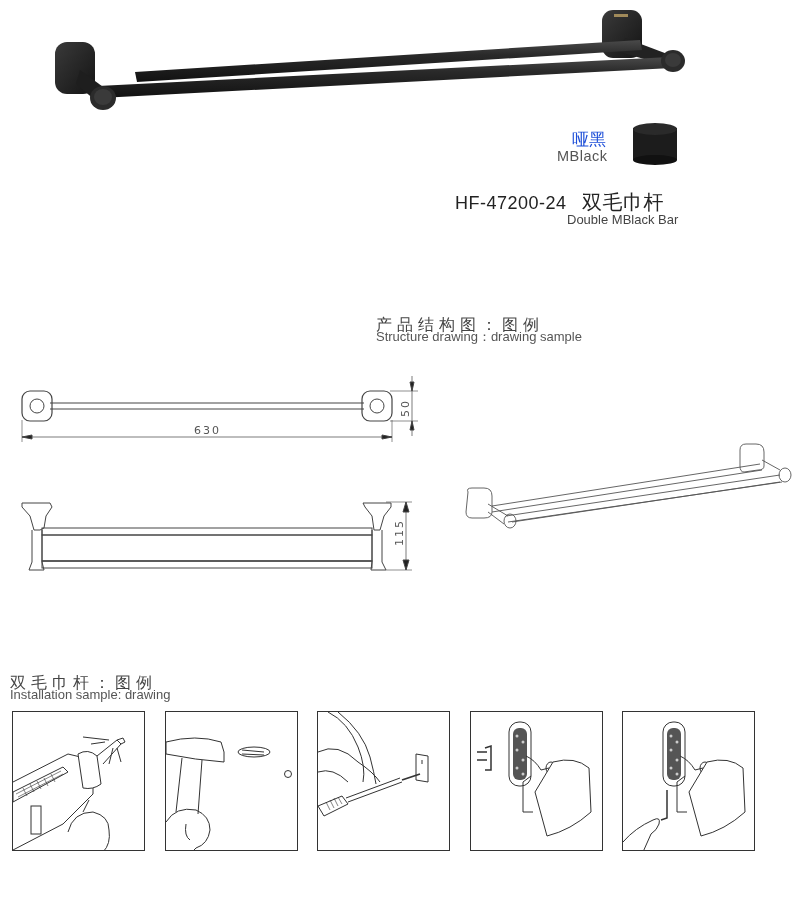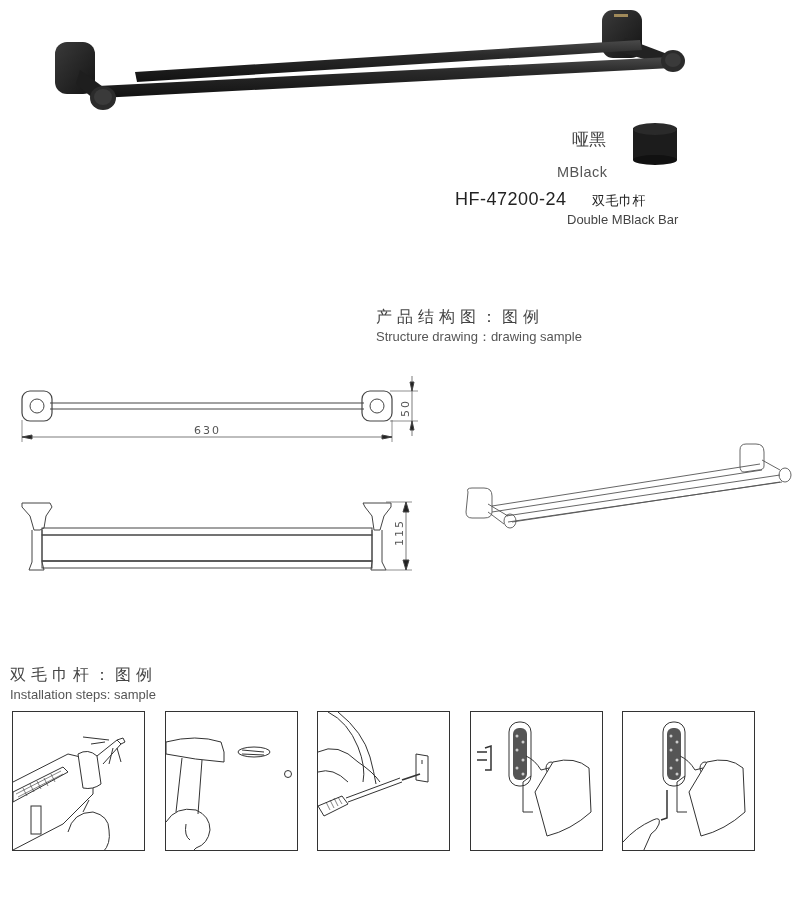--- a/index.html
+++ b/index.html
@@ -1,19 +1,19 @@
 <!DOCTYPE html>
 <html><head>
 <meta charset="utf-8">
 <style>
   html, body { margin:0; padding:0; background:#ffffff; }
   body { width:800px; height:898px; position:relative; overflow:hidden;
          font-family:"Liberation Sans","DejaVu Sans",sans-serif; color:#333; }
   .abs { position:absolute; }
-  .cn-title { font-family:"DejaVu Sans",sans-serif; letter-spacing:5px; color:#444; }
+  .cn-title { font-family:"DejaVu Sans",sans-serif; letter-spacing:5px; color:#444;margin-top:8px; }
   .en-sub { color:#555; }
   .panel { position:absolute; top:711px; width:133px; height:140px;
            border:1.4px solid #333; box-sizing:border-box; background:#fff; overflow:hidden; }
   .panel svg { position:absolute; left:0; top:0; }
   .dimtxt { font-family:"DejaVu Sans",sans-serif; font-size:11px; fill:#555; letter-spacing:2px; }
 </style>
 </head>
 <body>
 
 <div class="abs" style="left:40px;top:0;width:660px;height:120px;">
@@ -43,33 +43,33 @@
 
     <path d="M40 70 L70 92 L62 106 L36 84 Z" fill="#1e1e1e"></path>
 
     <ellipse cx="63" cy="98" rx="13" ry="12" fill="#2b2b2b"></ellipse>
     <ellipse cx="63" cy="97" rx="9" ry="8" fill="#3a3a3a"></ellipse>
     <ellipse cx="633" cy="61" rx="12" ry="11" fill="#2b2b2b"></ellipse>
     <ellipse cx="633" cy="60" rx="8" ry="7" fill="#3a3a3a"></ellipse>
   </svg>
 </div>
 
-<div class="abs" style="left:572px;top:128px;font-size:17px;color:#404040;font-family:'DejaVu Sans',sans-serif;">哑黑</div>
-<div class="abs" style="left:557px;top:148px;font-size:14.5px;color:#555;letter-spacing:0.5px;margin-top:16px;">MBlack</div>
+<div class="abs" style="left:572px;top:128px;font-size:17px;color:#1d4ed8;font-family:'DejaVu Sans',sans-serif;">哑黑</div>
+<div class="abs" style="left:557px;top:148px;font-size:14.5px;color:#555;letter-spacing:0.5px;">MBlack</div>
 <div class="abs" style="left:632px;top:122px;width:46px;height:44px;">
   <svg width="46" height="44" viewBox="0 0 46 44">
     <rect x="1" y="6" width="44" height="32" fill="#1c1c1c"></rect>
     <ellipse cx="23" cy="38" rx="22" ry="5" fill="#111"></ellipse>
     <ellipse cx="23" cy="7" rx="22" ry="6" fill="#2a2a2a"></ellipse>
   </svg>
 </div>
 
 <div class="abs" style="left:455px;top:189px;font-size:18px;color:#222;letter-spacing:0.5px;white-space:nowrap;">
   <span>HF-47200-24</span>
-  <span style="margin-left:20px;font-family:'DejaVu Sans',sans-serif;font-size:13px;">双毛巾杆</span>
+  <span style="margin-left:10px;font-family:'DejaVu Sans',sans-serif;font-size:20px;">双毛巾杆</span>
 </div>
 <div class="abs" style="left:567px;top:212px;font-size:13px;color:#444;">Double MBlack Bar</div>
 
 <div class="abs cn-title" style="left:376px;top:307px;font-size:16px;">产品结构图：图例</div>
 <div class="abs en-sub" style="left:376px;top:328px;font-size:13px;">Structure drawing：drawing sample</div>
 
 <div class="abs" style="left:0;top:370px;width:430px;height:80px;">
   <svg width="430" height="80" viewBox="0 0 430 80" fill="none" stroke="#444" stroke-width="1">
     <rect x="22" y="21" width="30" height="30" rx="8" stroke-width="1.2"></rect>
     <circle cx="37" cy="36" r="7"></circle>
@@ -134,21 +134,21 @@
     <path d="M48 92 L64 104"></path>
 
     <path d="M322 40 L340 50"></path>
 
     <ellipse cx="70" cy="101" rx="6" ry="7"></ellipse>
     <ellipse cx="345" cy="55" rx="6" ry="7"></ellipse>
   </svg>
 </div>
 
 <div class="abs cn-title" style="left:10px;top:665px;font-size:16px;">双毛巾杆：图例</div>
-<div class="abs en-sub" style="left:10px;top:687px;font-size:13px;">Installation steps: sample</div>
+<div class="abs en-sub" style="left:10px;top:687px;font-size:13px;">Installation sample: drawing</div>
 
 <div class="panel" style="left:12px;">
   <svg width="133" height="140" viewBox="0 0 133 140" fill="none" stroke="#333" stroke-width="1">
     <path d="M0 70 L55 42 L80 48 L80 82 L50 112 L0 138" fill="#fff"></path>
     <path d="M0 80 L50 55 L55 60 L0 90 Z"></path>
     <g stroke-width="0.6">
       <line x1="3" y1="82" x2="48" y2="59"></line>
         <line x1="5" y1="85" x2="50" y2="62"></line>
       <line x1="10" y1="76" x2="14" y2="84"></line>
         <line x1="17" y1="72" x2="21" y2="80"></line>

